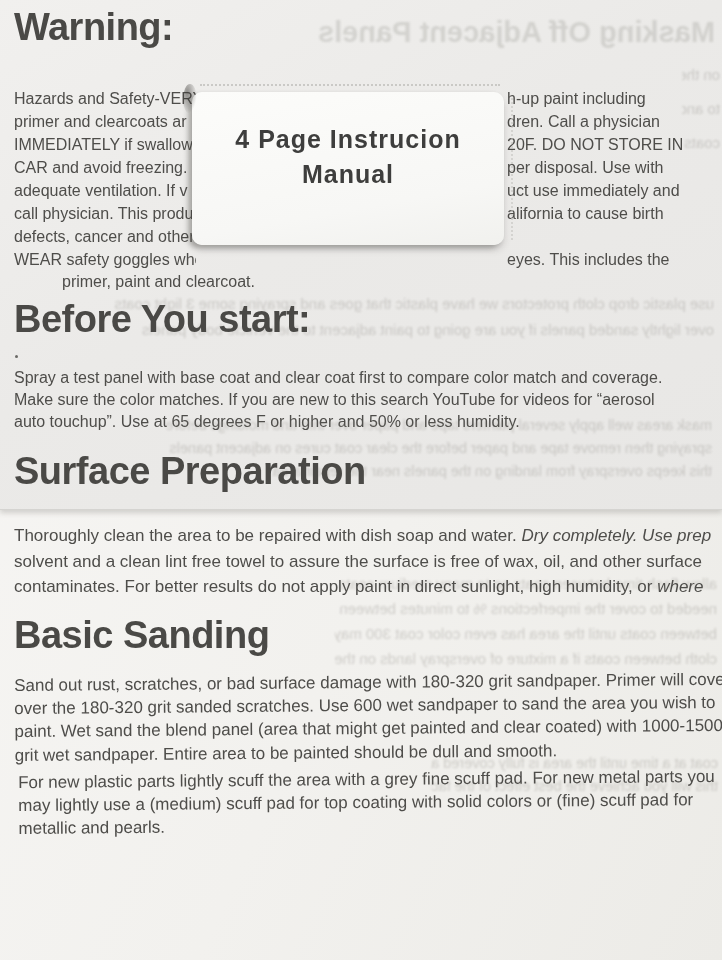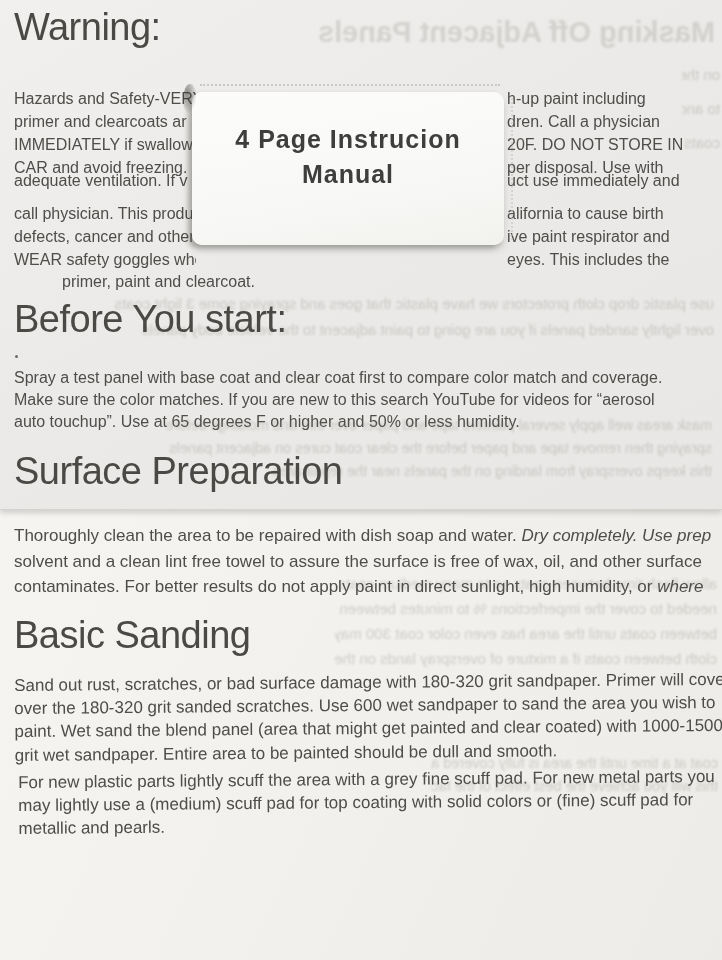--- a/index.html
+++ b/index.html
@@ -24,21 +24,21 @@
     background: linear-gradient(150deg, #f1f0ee 0%, #ebeae8 45%, #e8e7e5 100%);
     border-bottom: 1px solid #d5d4d1;
     box-shadow: 0 3px 5px rgba(80,78,74,0.22);
   }
 
   .abs { position: absolute; white-space: nowrap; margin-left: 48px; }
 
   h1.heading {
     position: absolute;
     font-size: 38px;
-    font-weight: 400;
+    font-weight: 700;
     letter-spacing: -0.5px;
     color: #4a4946;
   }
 
   .bodytext {
     font-size: 16px;
     color: #4e4d4a;
   }
   .para .line { white-space: nowrap; }
 
@@ -155,31 +155,30 @@
         <span class="warn-right">dren. Call a physician</span>
       </div>
       <div class="warn-row" style="top:136px;">
         <span class="warn-left">IMMEDIATELY if swallow</span>
         <span class="warn-right">20F. DO NOT STORE IN</span>
       </div>
       <div class="warn-row" style="top:159px;">
         <span class="warn-left">CAR and avoid freezing.</span>
         <span class="warn-right">per disposal. Use with</span>
       </div>
-      <div class="warn-row" style="top:172px;">
+      <div class="warn-row" style="top:182px;">
         <span class="warn-left">adequate ventilation. If v</span>
         <span class="warn-right">uct use immediately and</span>
       </div>
       <div class="warn-row" style="top:205px;">
         <span class="warn-left">call physician. This produ</span>
         <span class="warn-right">alifornia to cause birth</span>
       </div>
       <div class="warn-row" style="top:228px;">
         <span class="warn-left">defects, cancer and other</span>
-        <span class="warn-right">ive paint respirator and</span>
       </div>
       <div class="warn-row" style="top:251px;">
         <span class="warn-left">WEAR safety goggles whe</span>
         <span class="warn-right">eyes. This includes the</span>
       </div>
       <div class="abs" style="left:14px; top:273px;">primer, paint and clearcoat.</div>
     </div>
 
     <div class="perforation-top"></div>
     <div class="perforation-right"></div>

